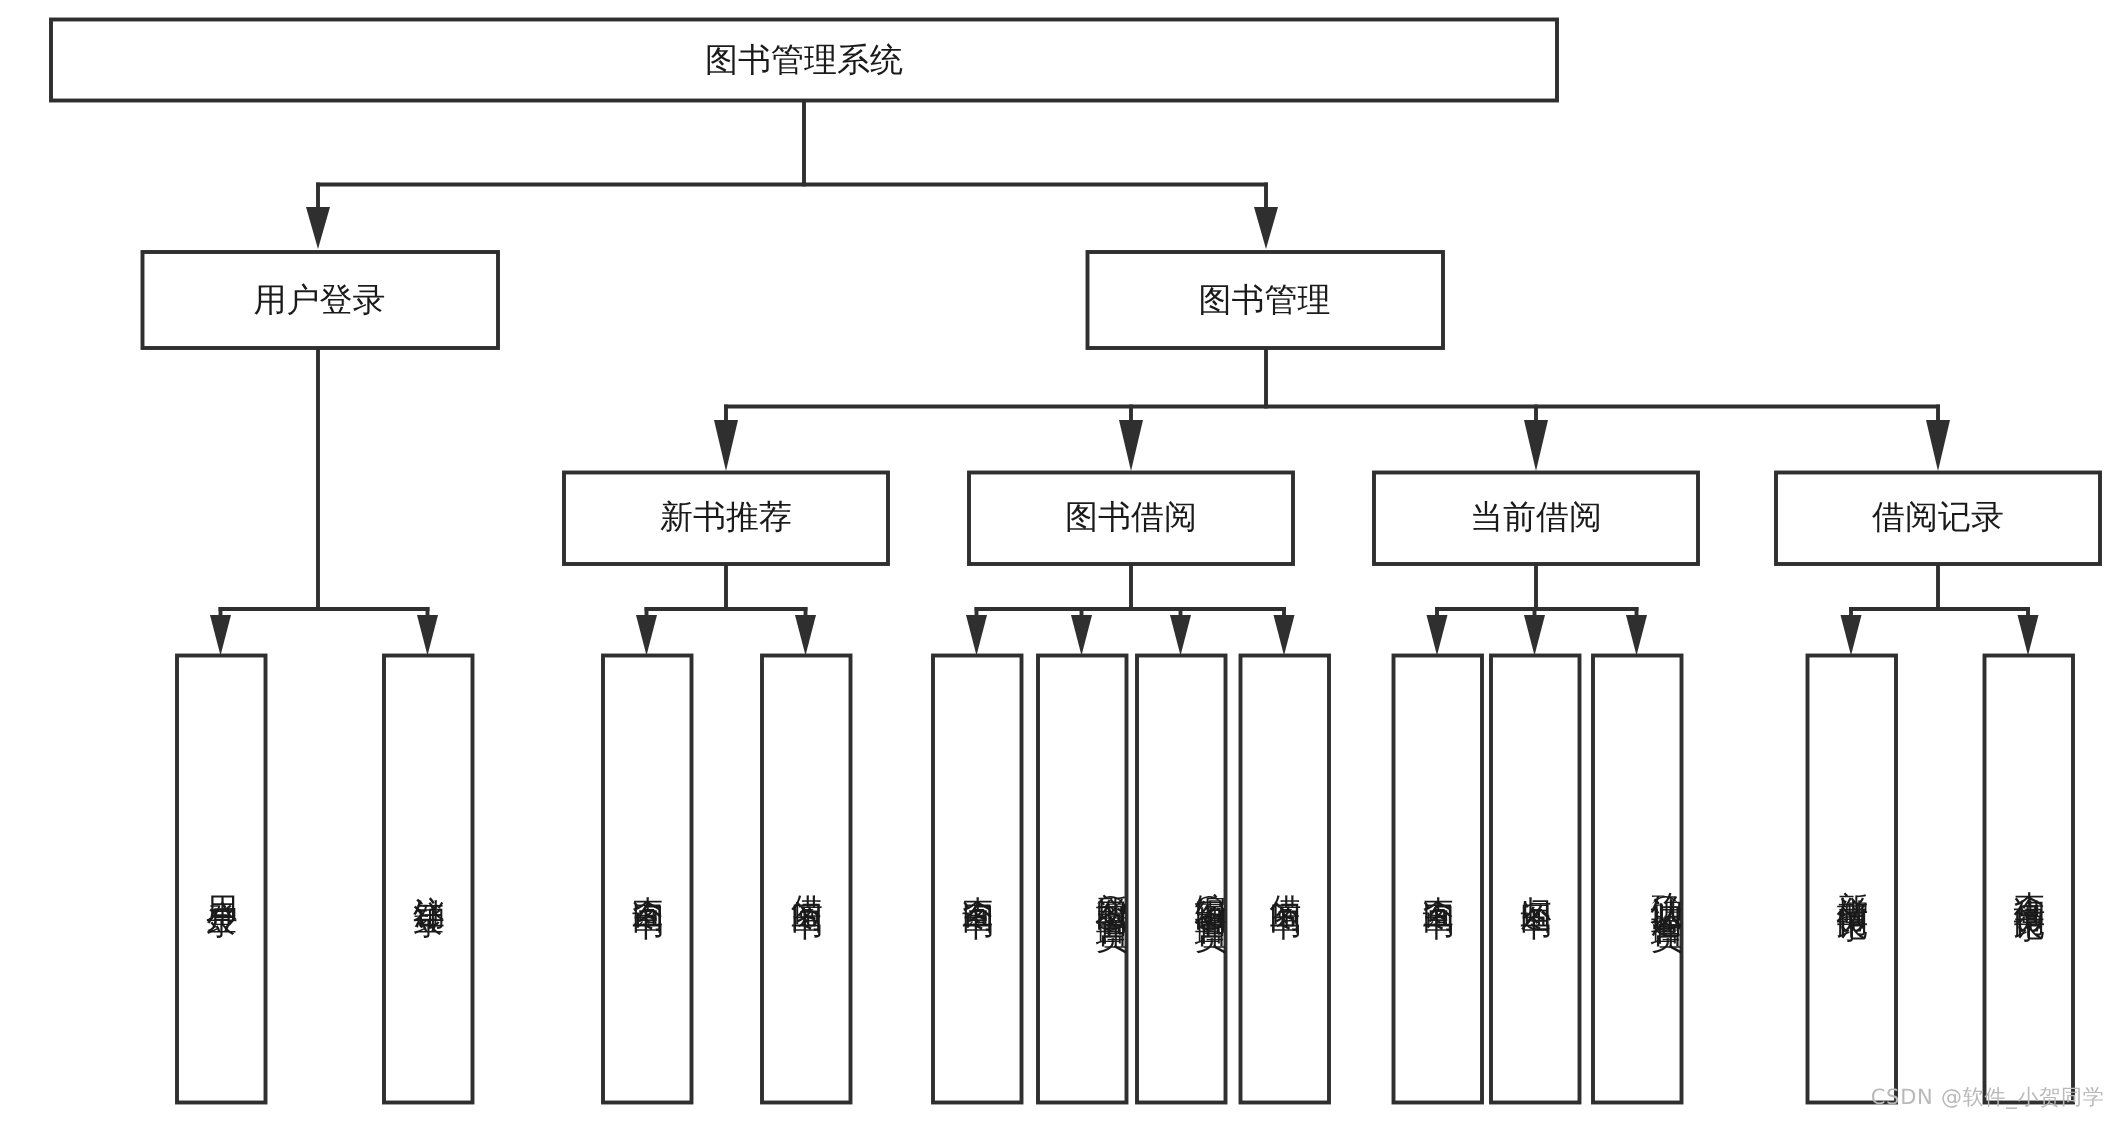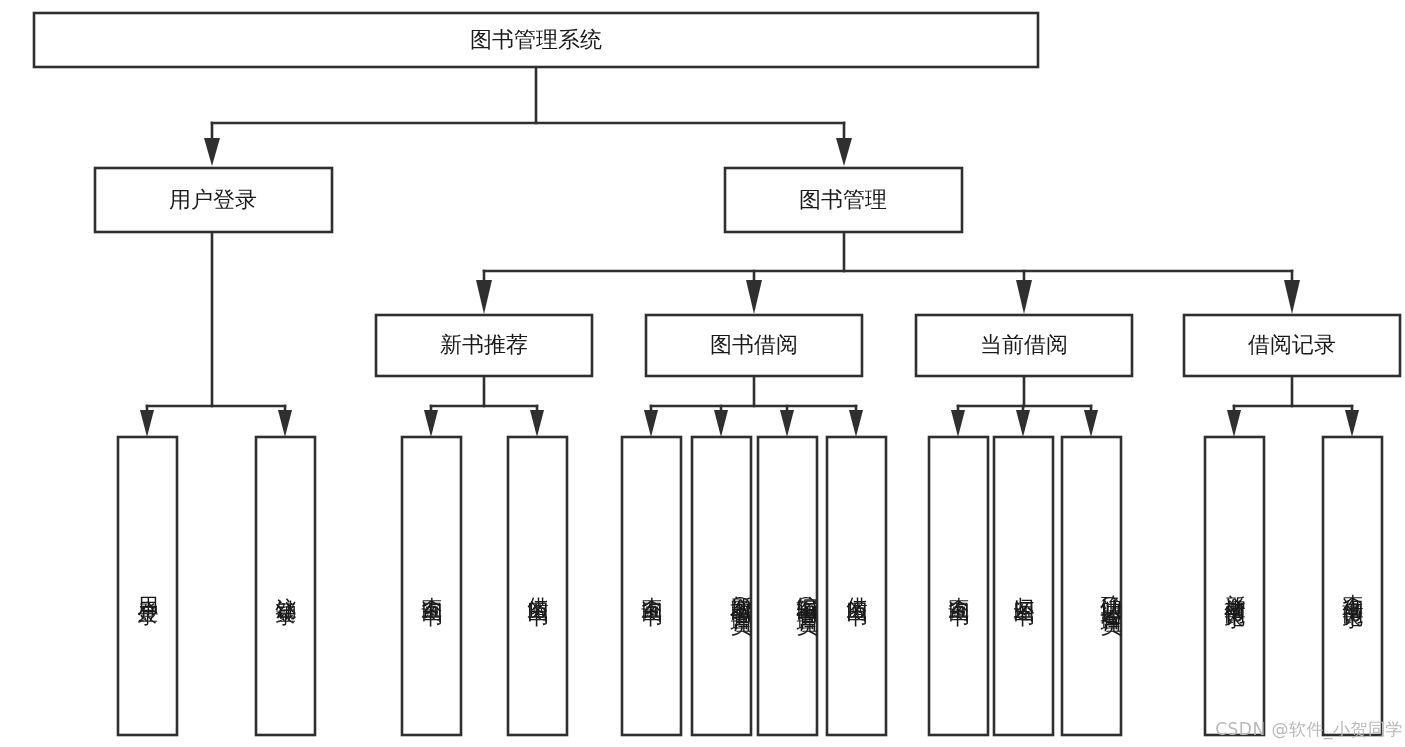--- a/index.html
+++ b/index.html
@@ -63,21 +63,21 @@
     letter-spacing: 3px;
     color: #1a1a1a;
     white-space: nowrap;
     pointer-events: none;
   }
   .watermark {
     position: absolute;
     right: 16px;
     bottom: 6px;
     font-family: "DejaVu Sans", "Liberation Sans", sans-serif;
-    font-size: 17px;
+    font-size: 14px;
     color: #b9b9b9;
     letter-spacing: 0.5px;
     user-select: none;
   }
 </style>
 </head>
 <body>
 
 <div id="diagram-root">
 

